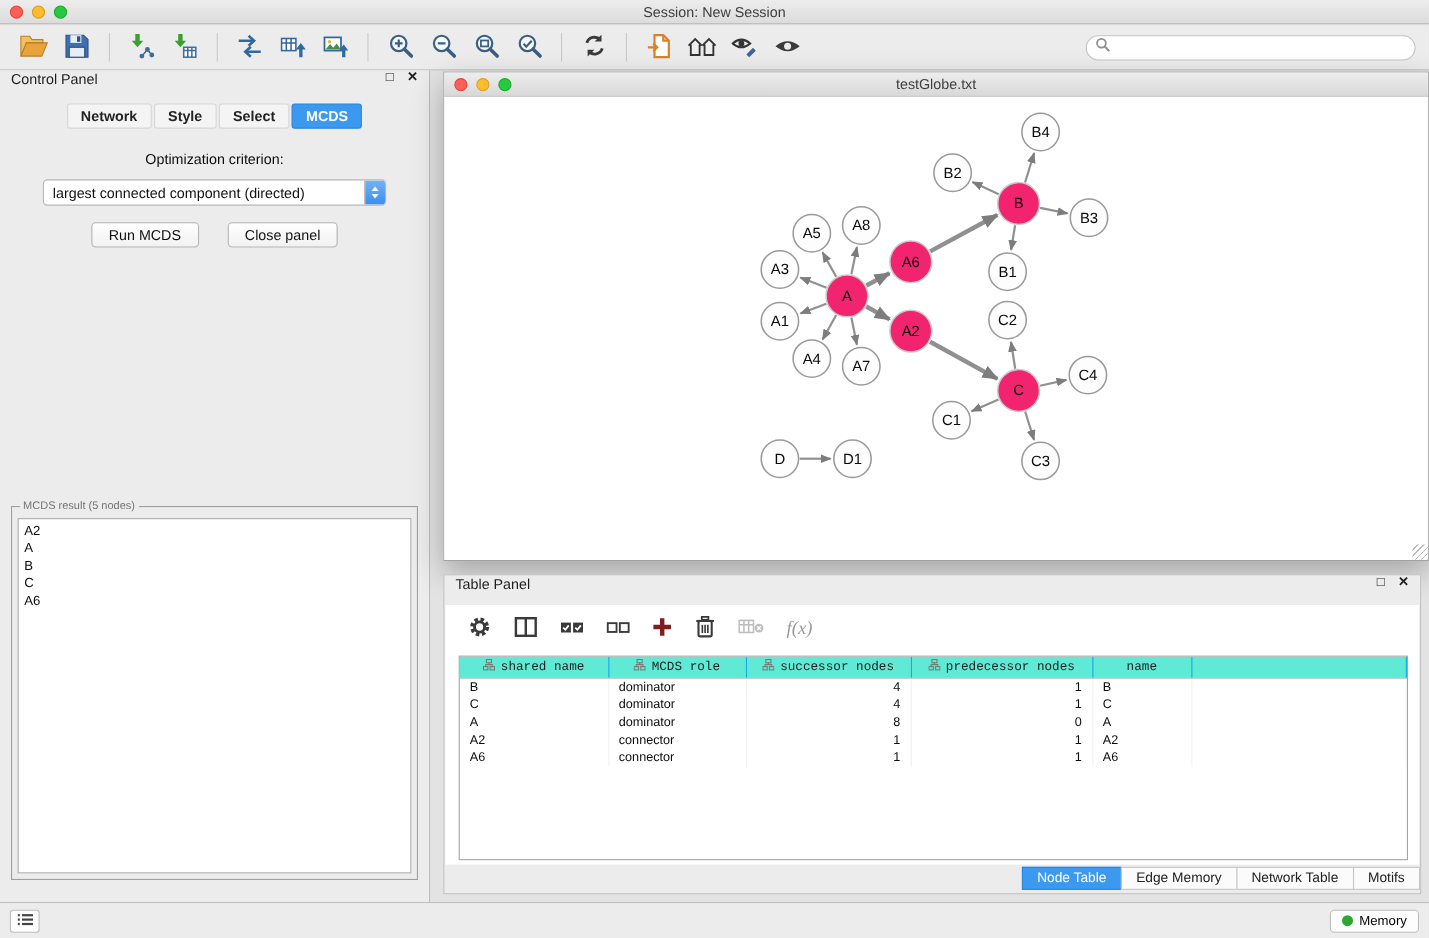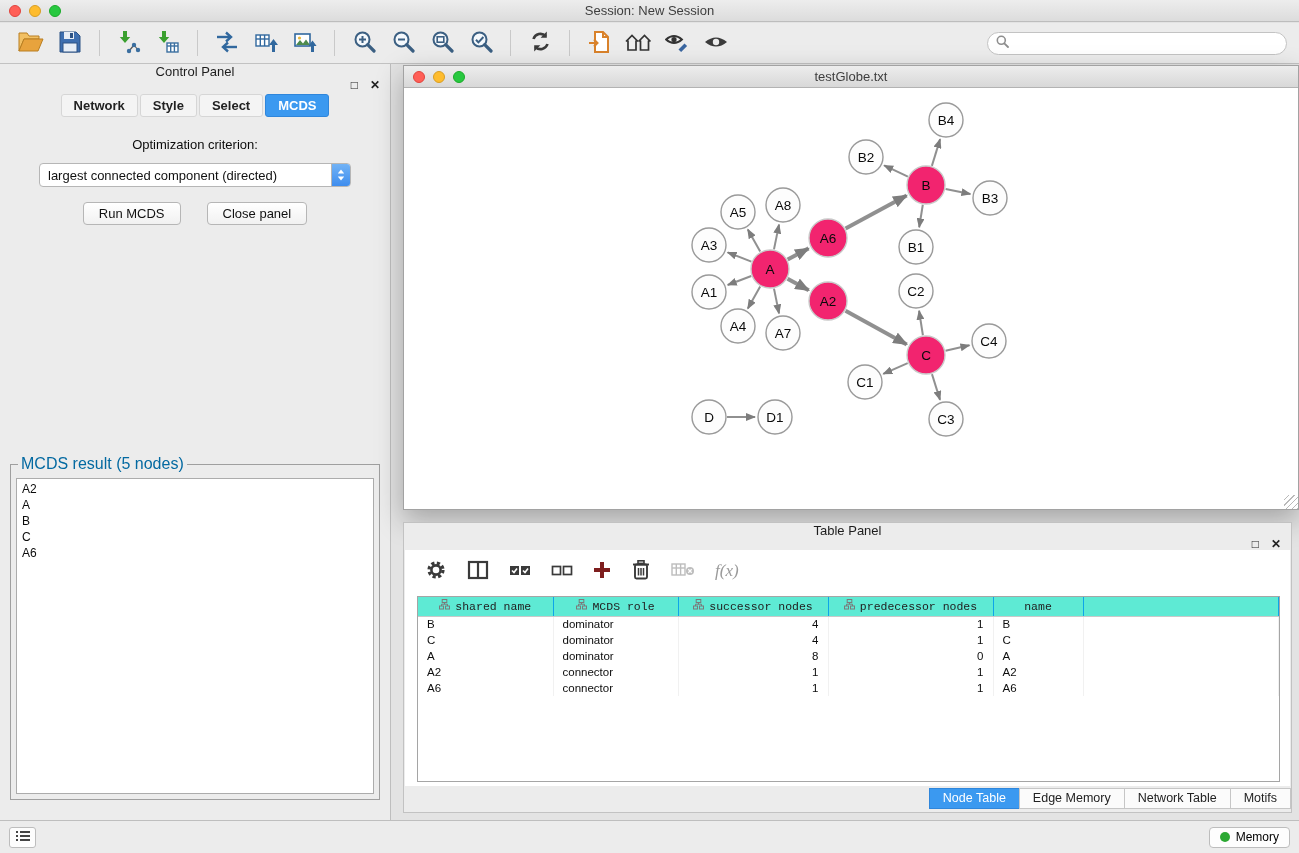--- a/index.html
+++ b/index.html
@@ -26,40 +26,40 @@
     border-bottom:1px solid #C2C2C2;display:flex;align-items:center;padding:0 12px;gap:1px;}
   .tbtn{width:38px;height:34px;background:transparent;border:none;display:flex;
     align-items:center;justify-content:center;cursor:pointer;}
   .sep{width:1px;height:26px;background:#C9C9C9;margin:0 9px;}
   .searchbox{margin-left:auto;width:300px;height:23px;border:1px solid #C3C3C3;
     border-radius:12px;background:#fff;display:flex;align-items:center;padding:0 8px;gap:5px;}
   .searchbox input{border:none;outline:none;flex:1;font-size:12px;background:transparent;}
   
   .control-panel{position:absolute;left:0;top:64px;width:391px;bottom:33px;
     background:#ECECEC;border-right:1px solid #BEBEBE;}
-  .panel-header{height:28px;display:flex;align-items:center;padding:0 10px;font-size:13px;color:#1d1d1d;flex-direction:column;}
+  .panel-header{height:28px;display:flex;align-items:flex-start;padding:0 10px;font-size:13px;color:#1d1d1d;}
   .panel-header .wbtns{margin-left:auto;display:flex;gap:12px;color:#333;}
   .wbtn{background:none;border:none;font-size:12px;cursor:pointer;color:#222;line-height:1;}
   .wbtn.x{font-weight:bold;}
   .cp-tabs{display:flex;justify-content:center;gap:2px;margin-top:2px;}
   .cp-tab{font-size:13px;padding:3px 12px;background:#F4F4F4;border:1px solid #D6D6D6;
     color:#222;border-radius:3px;cursor:pointer;font-weight:bold;}
   .cp-tab.active{background:#3B99F0;border-color:#2F86DB;color:#fff;}
   .opt-label{text-align:center;font-size:13px;margin-top:20px;color:#0c0c0c;}
   .combo{margin:11px auto 0;width:312px;height:24px;background:#fff;border:1px solid #B6B6B6;
     border-radius:4px;display:flex;align-items:center;overflow:hidden;cursor:pointer;}
   .combo .val{flex:1;font-size:13px;padding-left:8px;white-space:nowrap;}
   .combo .step{width:19px;align-self:stretch;background:linear-gradient(#72B3F6,#3E8DEE);
     display:flex;align-items:center;justify-content:center;border-left:1px solid #B6B6B6;}
   .cp-buttons{display:flex;justify-content:center;gap:26px;margin-top:15px;}
   .btn{height:23px;padding:0 15px;font-size:13px;background:linear-gradient(#FFFFFF,#F1F1F1);
     border:1px solid #B6B6B6;border-radius:4px;color:#111;cursor:pointer;}
   .result-fieldset{position:absolute;left:10px;right:10px;top:391px;bottom:20px;
     border:1px solid #9F9F9F;padding:5px;background:#ECECEC;}
-  .result-fieldset legend{font-size:16px;padding:0 3px;margin-left:2px;color:#0369a1;}
+  .result-fieldset legend{font-size:10px;padding:0 3px;margin-left:2px;color:#737373;}
   .result-list{background:#fff;border:1px solid #ACACAC;width:100%;height:100%;
     font-size:12px;padding:2px 5px;overflow:hidden;}
   .result-item{line-height:16px;color:#0b0b0b;cursor:default;}
   
   .net-window{position:absolute;left:403px;top:65px;width:896px;height:445px;background:#fff;
     border:1px solid #A2A2A2;box-shadow:0 10px 26px rgba(0,0,0,.28);}
   .net-titlebar{height:22px;background:linear-gradient(#EDEDED,#D8D8D8);
     border-bottom:1px solid #B3B3B3;position:relative;display:flex;align-items:center;}
   .net-titlebar .traffic{top:5px;}
   .net-titlebar .title{flex:1;text-align:center;font-size:13px;color:#3E3E3E;}

